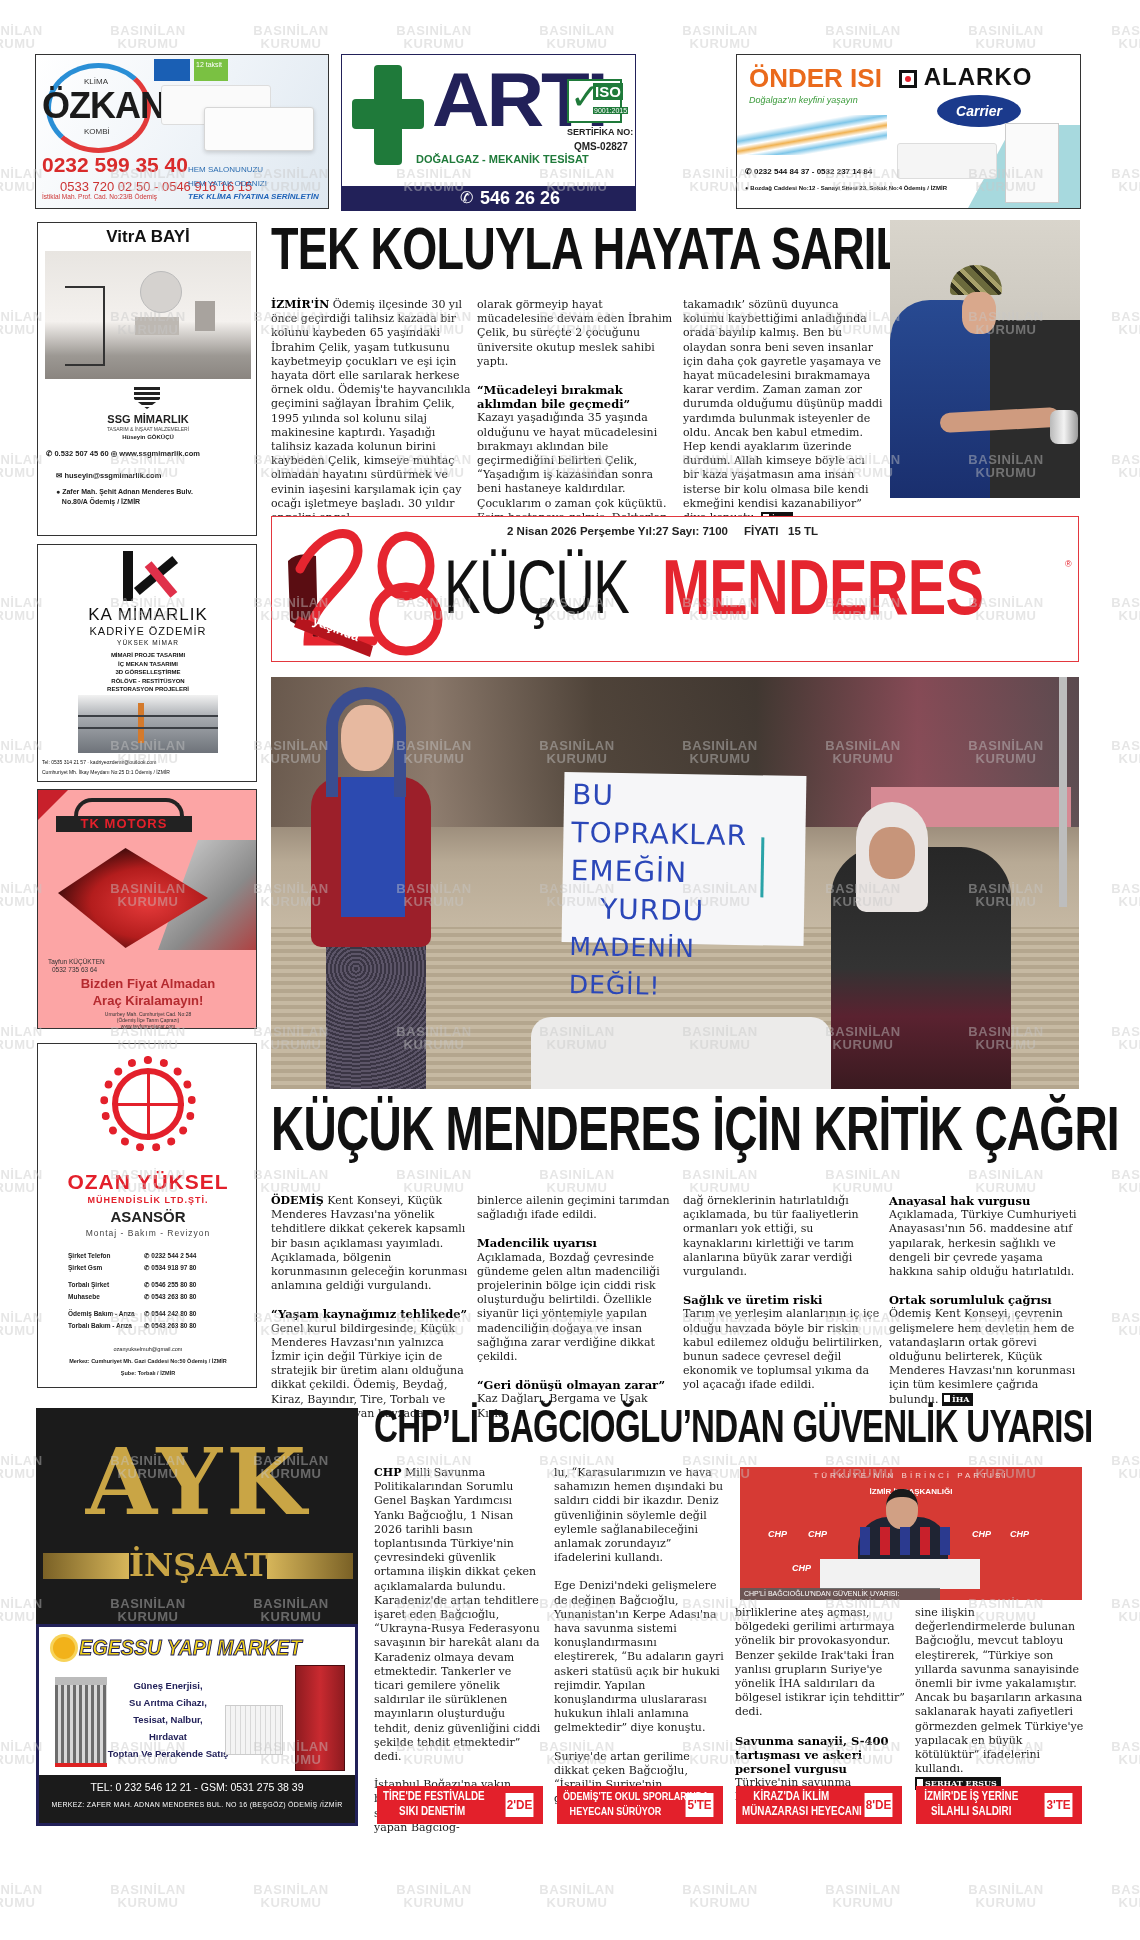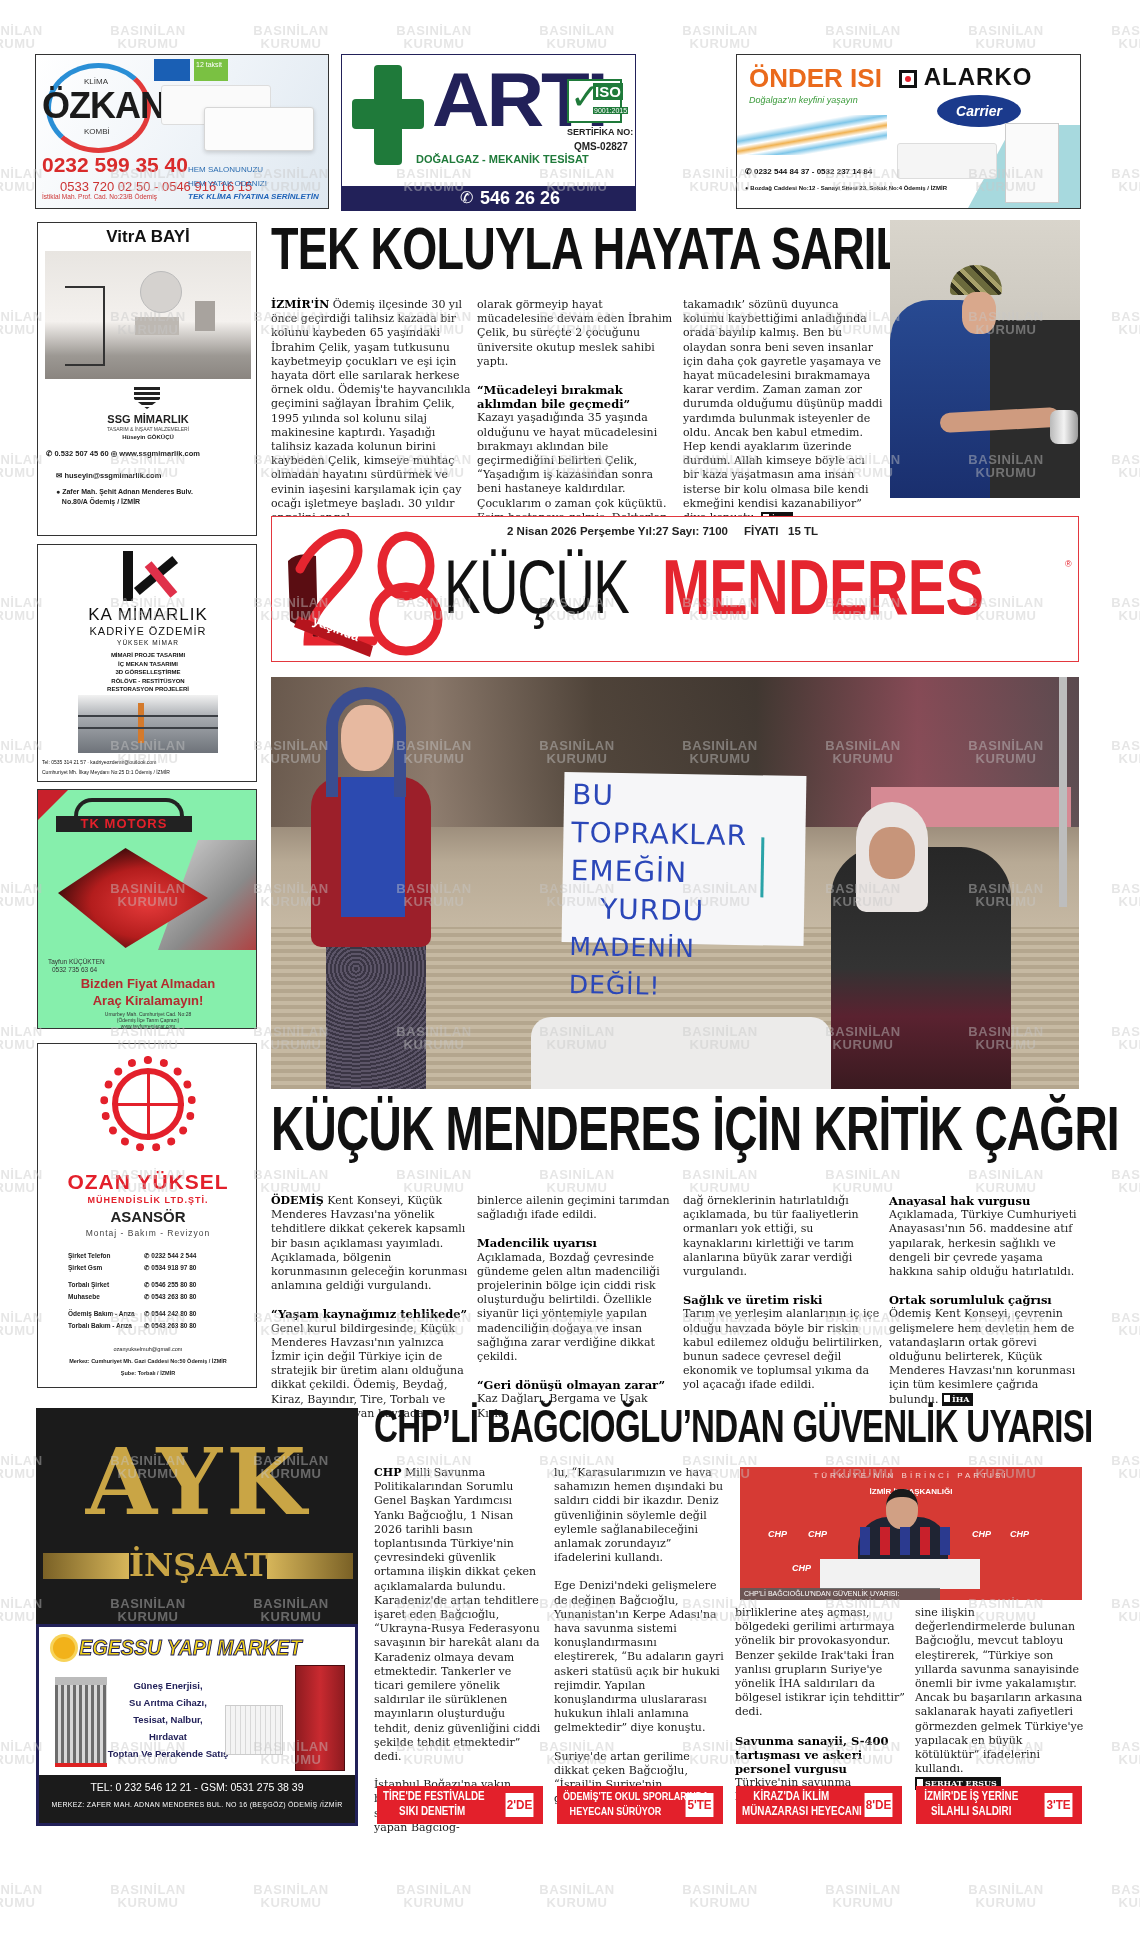--- a/index.html
+++ b/index.html
@@ -131,21 +131,21 @@
   </div>
   <div class="abs photo" style="left:40px;top:150px;width:140px;height:58px;background:linear-gradient(180deg,#f2f2f2 0%,#a5a9ae 40%,#6e737a 100%);">
     <div class="abs" style="left:60px;top:8px;width:6px;height:40px;background:#d47a2c;"></div>
     <div class="abs" style="left:0;top:20px;width:140px;height:2px;background:#3b3f44;"></div>
     <div class="abs" style="left:0;top:32px;width:140px;height:2px;background:#3b3f44;"></div>
   </div>
   <div class="abs" style="left:4px;top:214px;font-size:5px;color:#111;white-space:nowrap;">Tel: 0535 314 21 57 · kadriyeozdemir@outlook.com</div>
   <div class="abs" style="left:4px;top:224px;font-size:5px;color:#111;white-space:nowrap;">Cumhuriyet Mh. İlkay Meydanı No:25 D:1 Ödemiş / İZMİR</div>
 </div>
 
-<div class="ad" style="left:37px;top:789px;width:220px;height:240px;background:#86efac;">
+<div class="ad" style="left:37px;top:789px;width:220px;height:240px;background:#fca5a5;">
   <div class="abs" style="left:0;top:0;width:30px;height:30px;background:#c8202b;clip-path:polygon(0 0,100% 0,0 100%);"></div>
   <div class="abs" style="left:36px;top:8px;width:110px;height:18px;border:4px solid #222;border-bottom:none;border-radius:30px 30px 0 0;"></div>
   <div class="abs" style="left:18px;top:26px;width:136px;height:16px;background:#222;color:#e3202b;font-size:13px;font-weight:bold;text-align:center;line-height:16px;letter-spacing:1px;">TK MOTORS</div>
   <div class="abs" style="left:120px;top:50px;width:100px;height:110px;background:linear-gradient(135deg,#d8d8d8,#8a8a8a 60%,#b04040);clip-path:polygon(40% 0,100% 0,100% 100%,0 100%);"></div>
   <div class="abs" style="left:20px;top:58px;width:150px;height:100px;background:radial-gradient(ellipse at 60% 55%,#e63a3a 0%,#b31d1d 45%,#3a0a0a 75%,#2a2a2a 100%);clip-path:polygon(0 45%,45% 0,100% 50%,45% 100%);"></div>
   <div class="abs" style="left:10px;top:168px;font-size:6.5px;color:#333;">Tayfun KÜÇÜKTEN</div>
   <div class="abs" style="left:14px;top:176px;font-size:6.5px;color:#333;">0532 735 63 64</div>
   <div class="abs" style="left:0;width:220px;text-align:center;top:186px;font-size:13px;font-weight:bold;color:#b42a2f;">Bizden Fiyat Almadan</div>
   <div class="abs" style="left:0;width:220px;text-align:center;top:203px;font-size:13px;font-weight:bold;color:#b42a2f;">Araç Kiralamayın!</div>
   <div class="abs" style="left:0;width:220px;text-align:center;top:221px;font-size:5px;line-height:6px;color:#333;">

